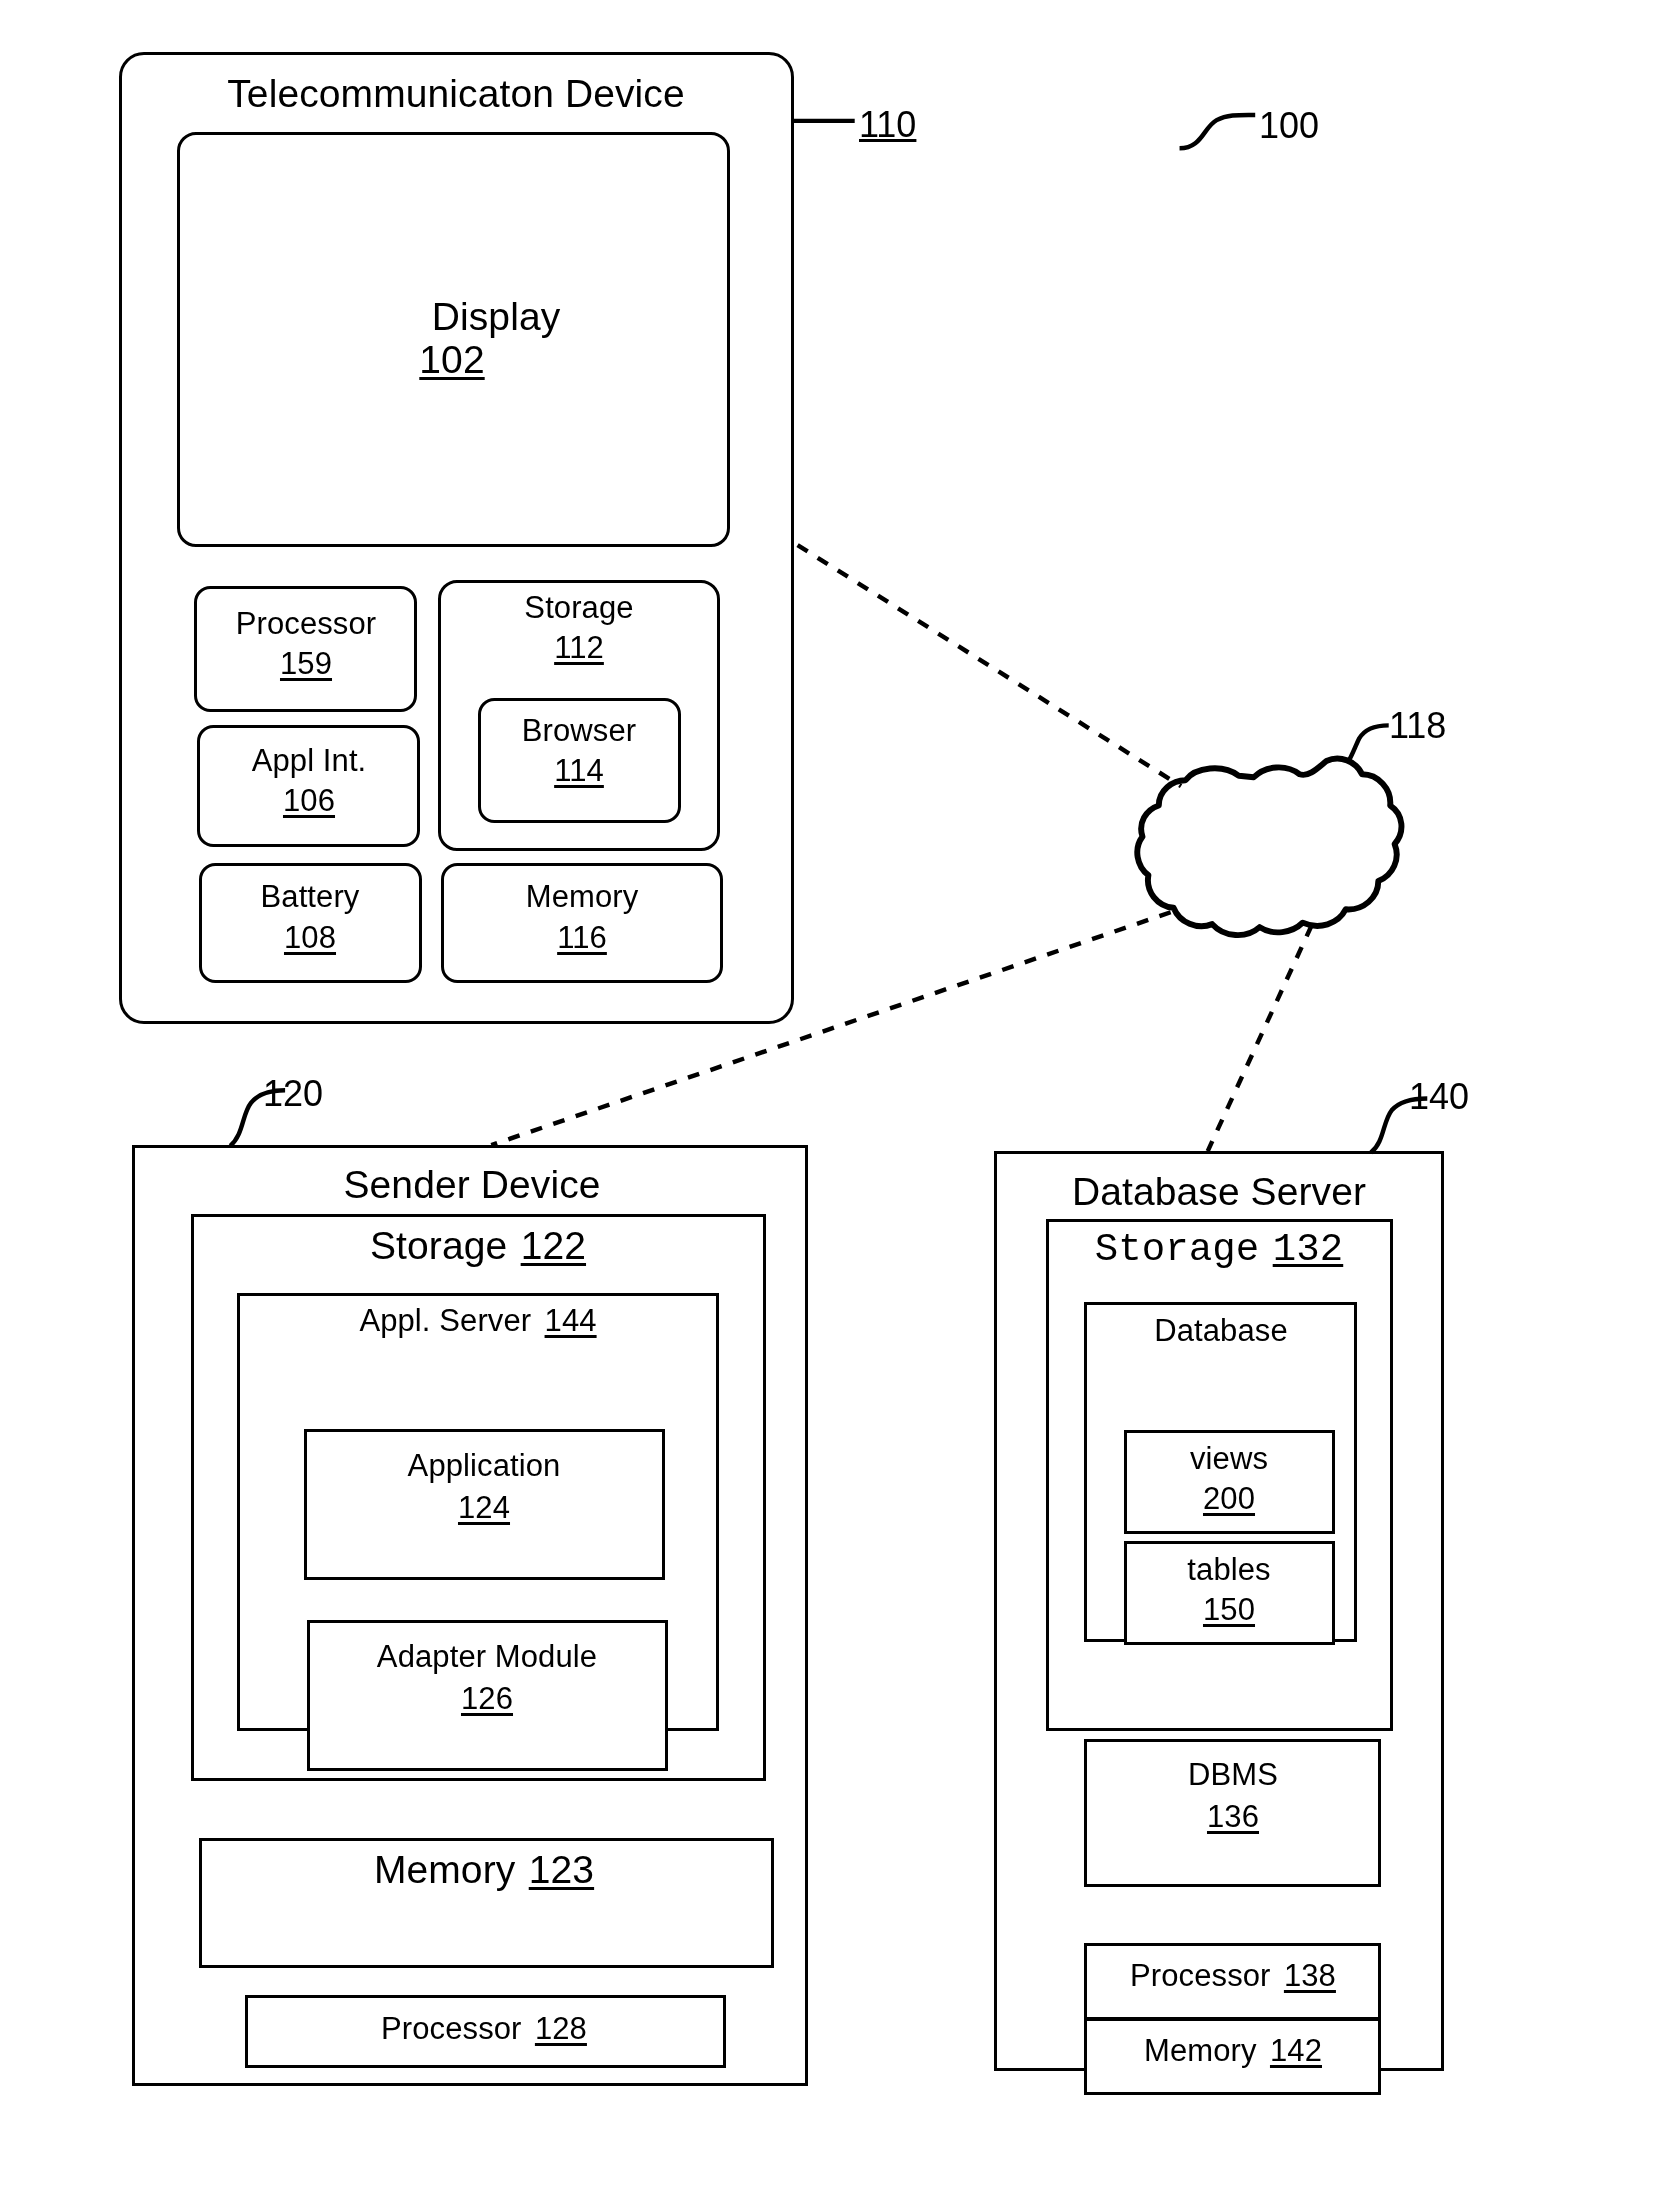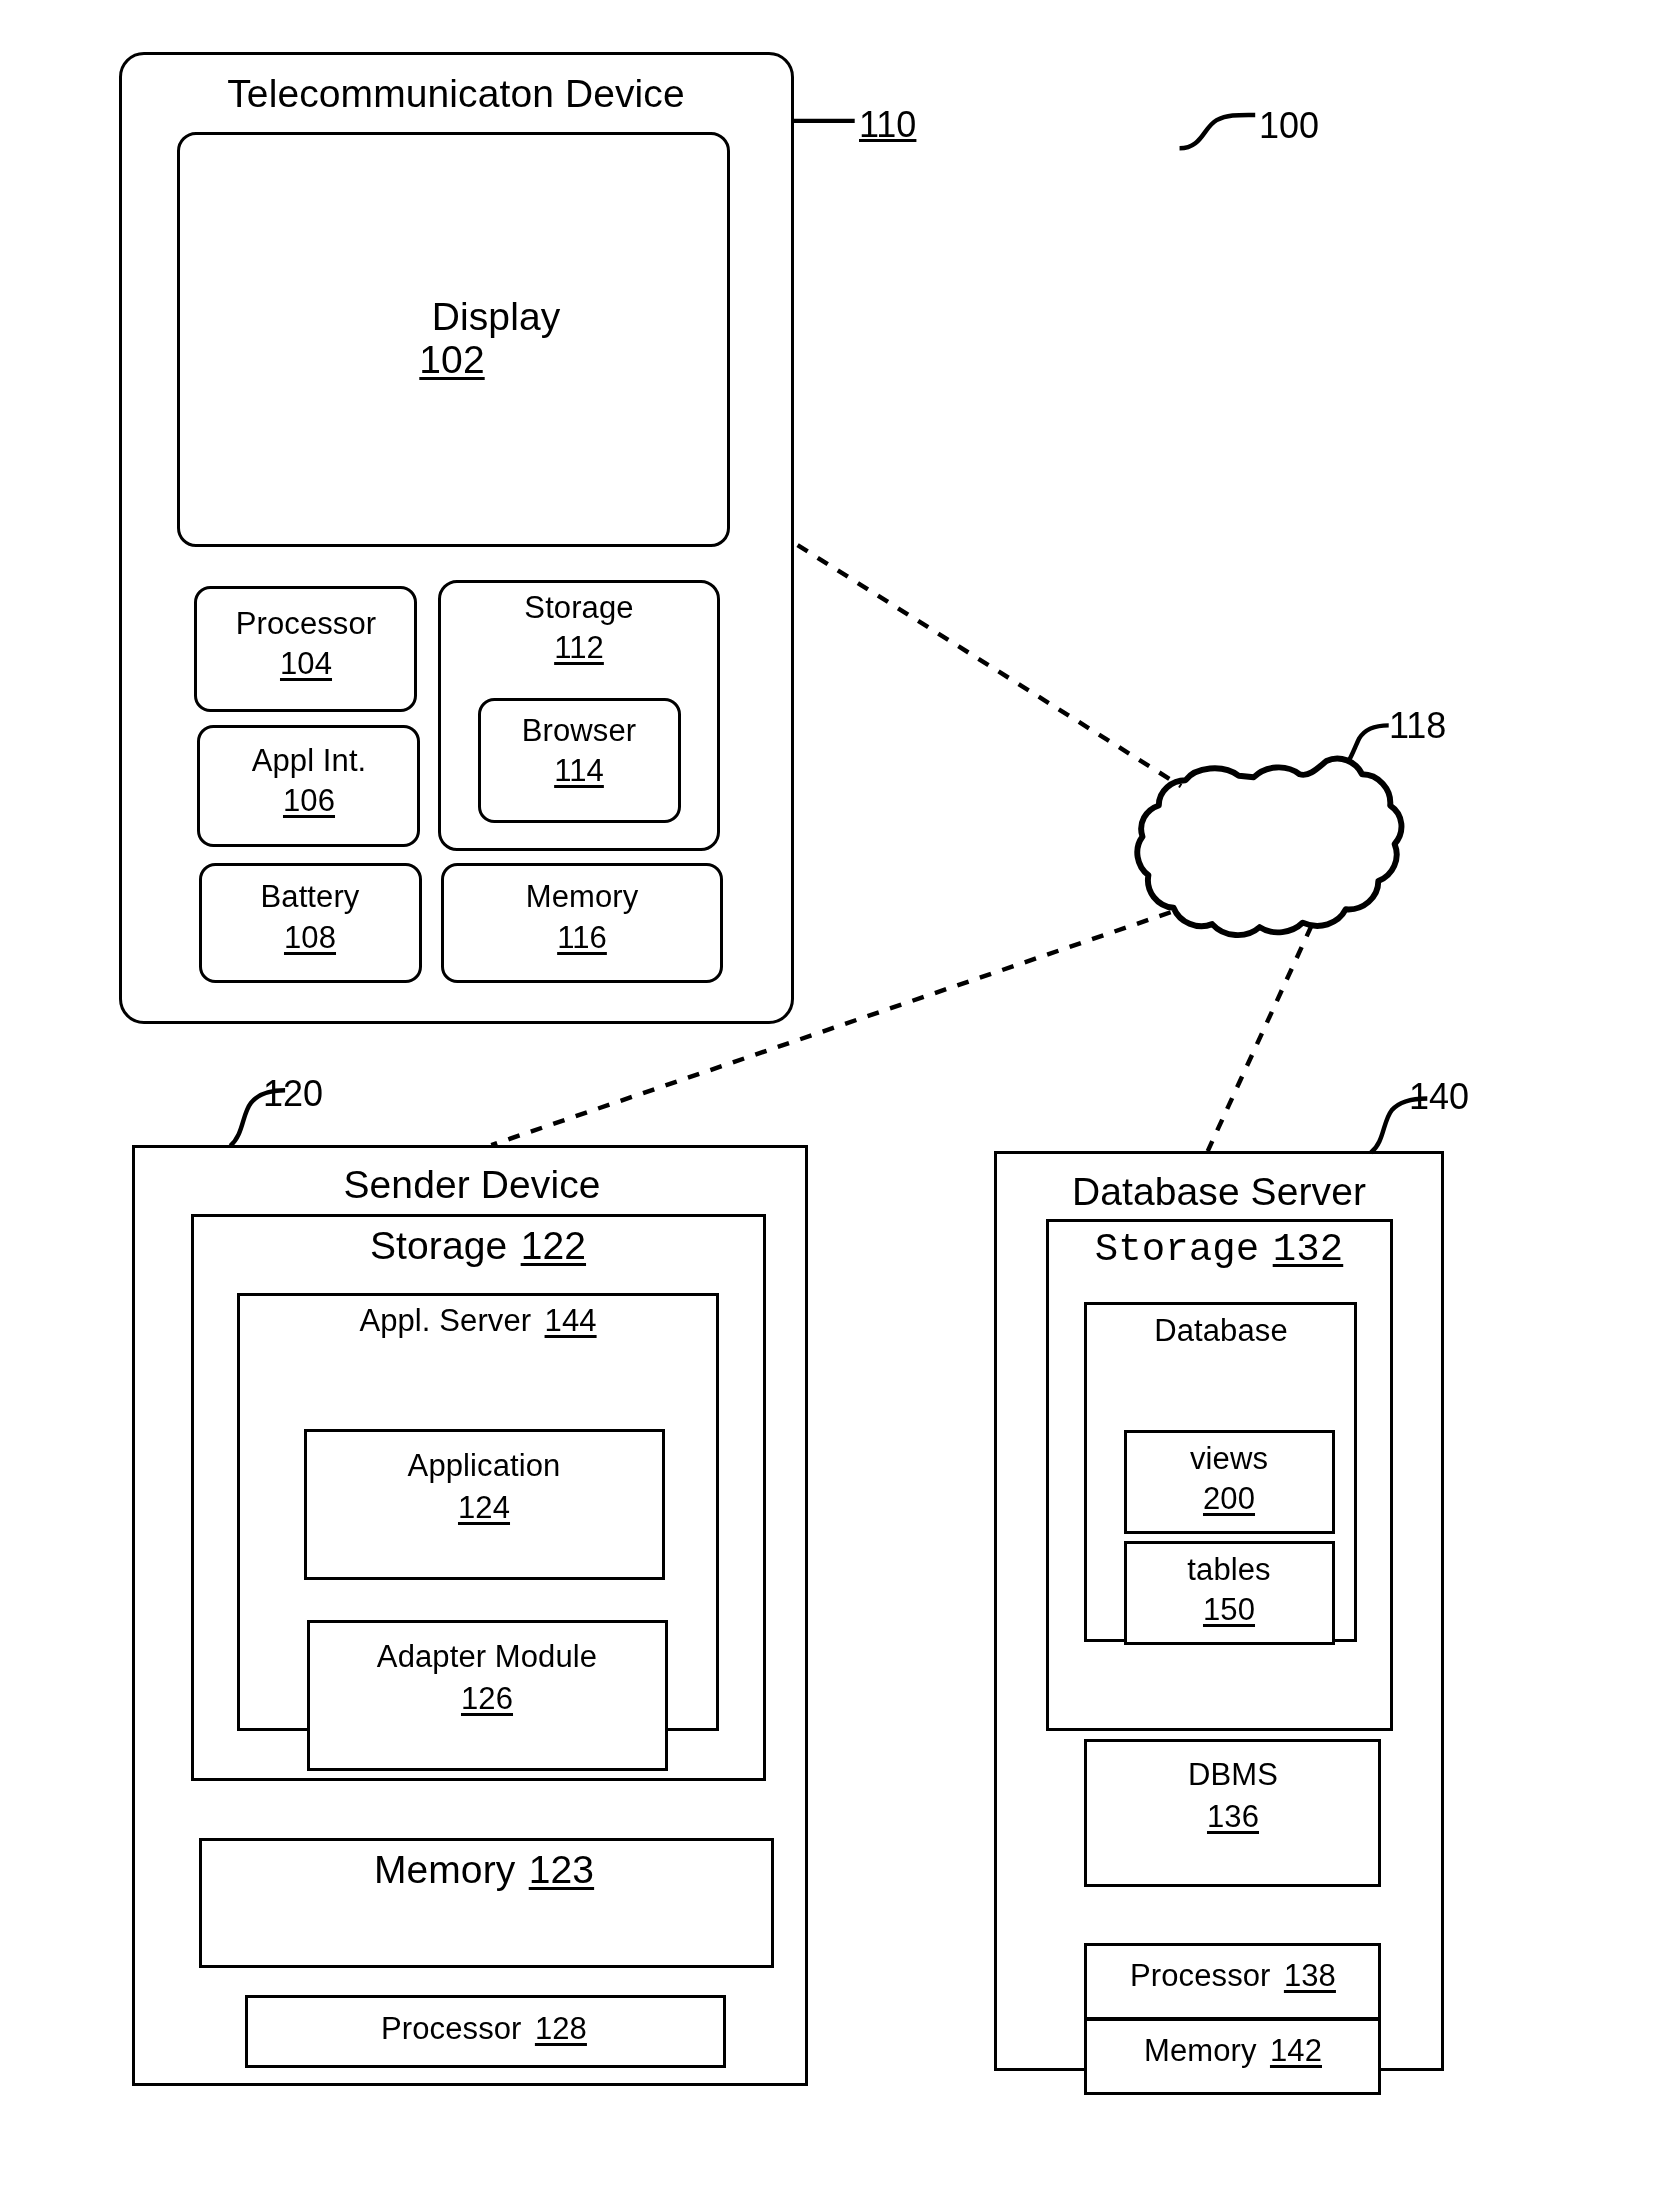--- a/index.html
+++ b/index.html
@@ -83,21 +83,21 @@
   <div class="box round-lg" style="left:119px; top:52px; width:675px; height:972px;"></div>
 
   <div class="lbl center-x f44" style="left:456px; top:72px;">Telecommunicaton Device</div>
 
   <div class="box round-md" style="left:177px; top:132px; width:553px; height:415px;"></div>
   <div class="lbl center-x f44" style="left:452px; top:295px;margin-left:44px;">Display</div>
   <div class="lbl center-x f44 num-u" style="left:452px; top:338px;">102</div>
 
   <div class="box round-sm" style="left:194px; top:586px; width:223px; height:126px;"></div>
   <div class="lbl center-x f42" style="left:306px; top:607px;">Processor</div>
-  <div class="lbl center-x f42 num-u" style="left:306px; top:647px;">104</div>
+  <div class="lbl center-x f42 num-u" style="left:306px; top:647px;">159</div>
 
   <div class="box round-sm" style="left:197px; top:725px; width:223px; height:122px;"></div>
   <div class="lbl center-x f42" style="left:309px; top:744px;">Appl Int.</div>
   <div class="lbl center-x f42 num-u" style="left:309px; top:784px;">106</div>
 
   <div class="box round-sm" style="left:199px; top:863px; width:223px; height:120px;"></div>
   <div class="lbl center-x f42" style="left:310px; top:880px;">Battery</div>
   <div class="lbl center-x f42 num-u" style="left:310px; top:921px;">108</div>
 
   <div class="box round-md" style="left:438px; top:580px; width:282px; height:271px;"></div>

